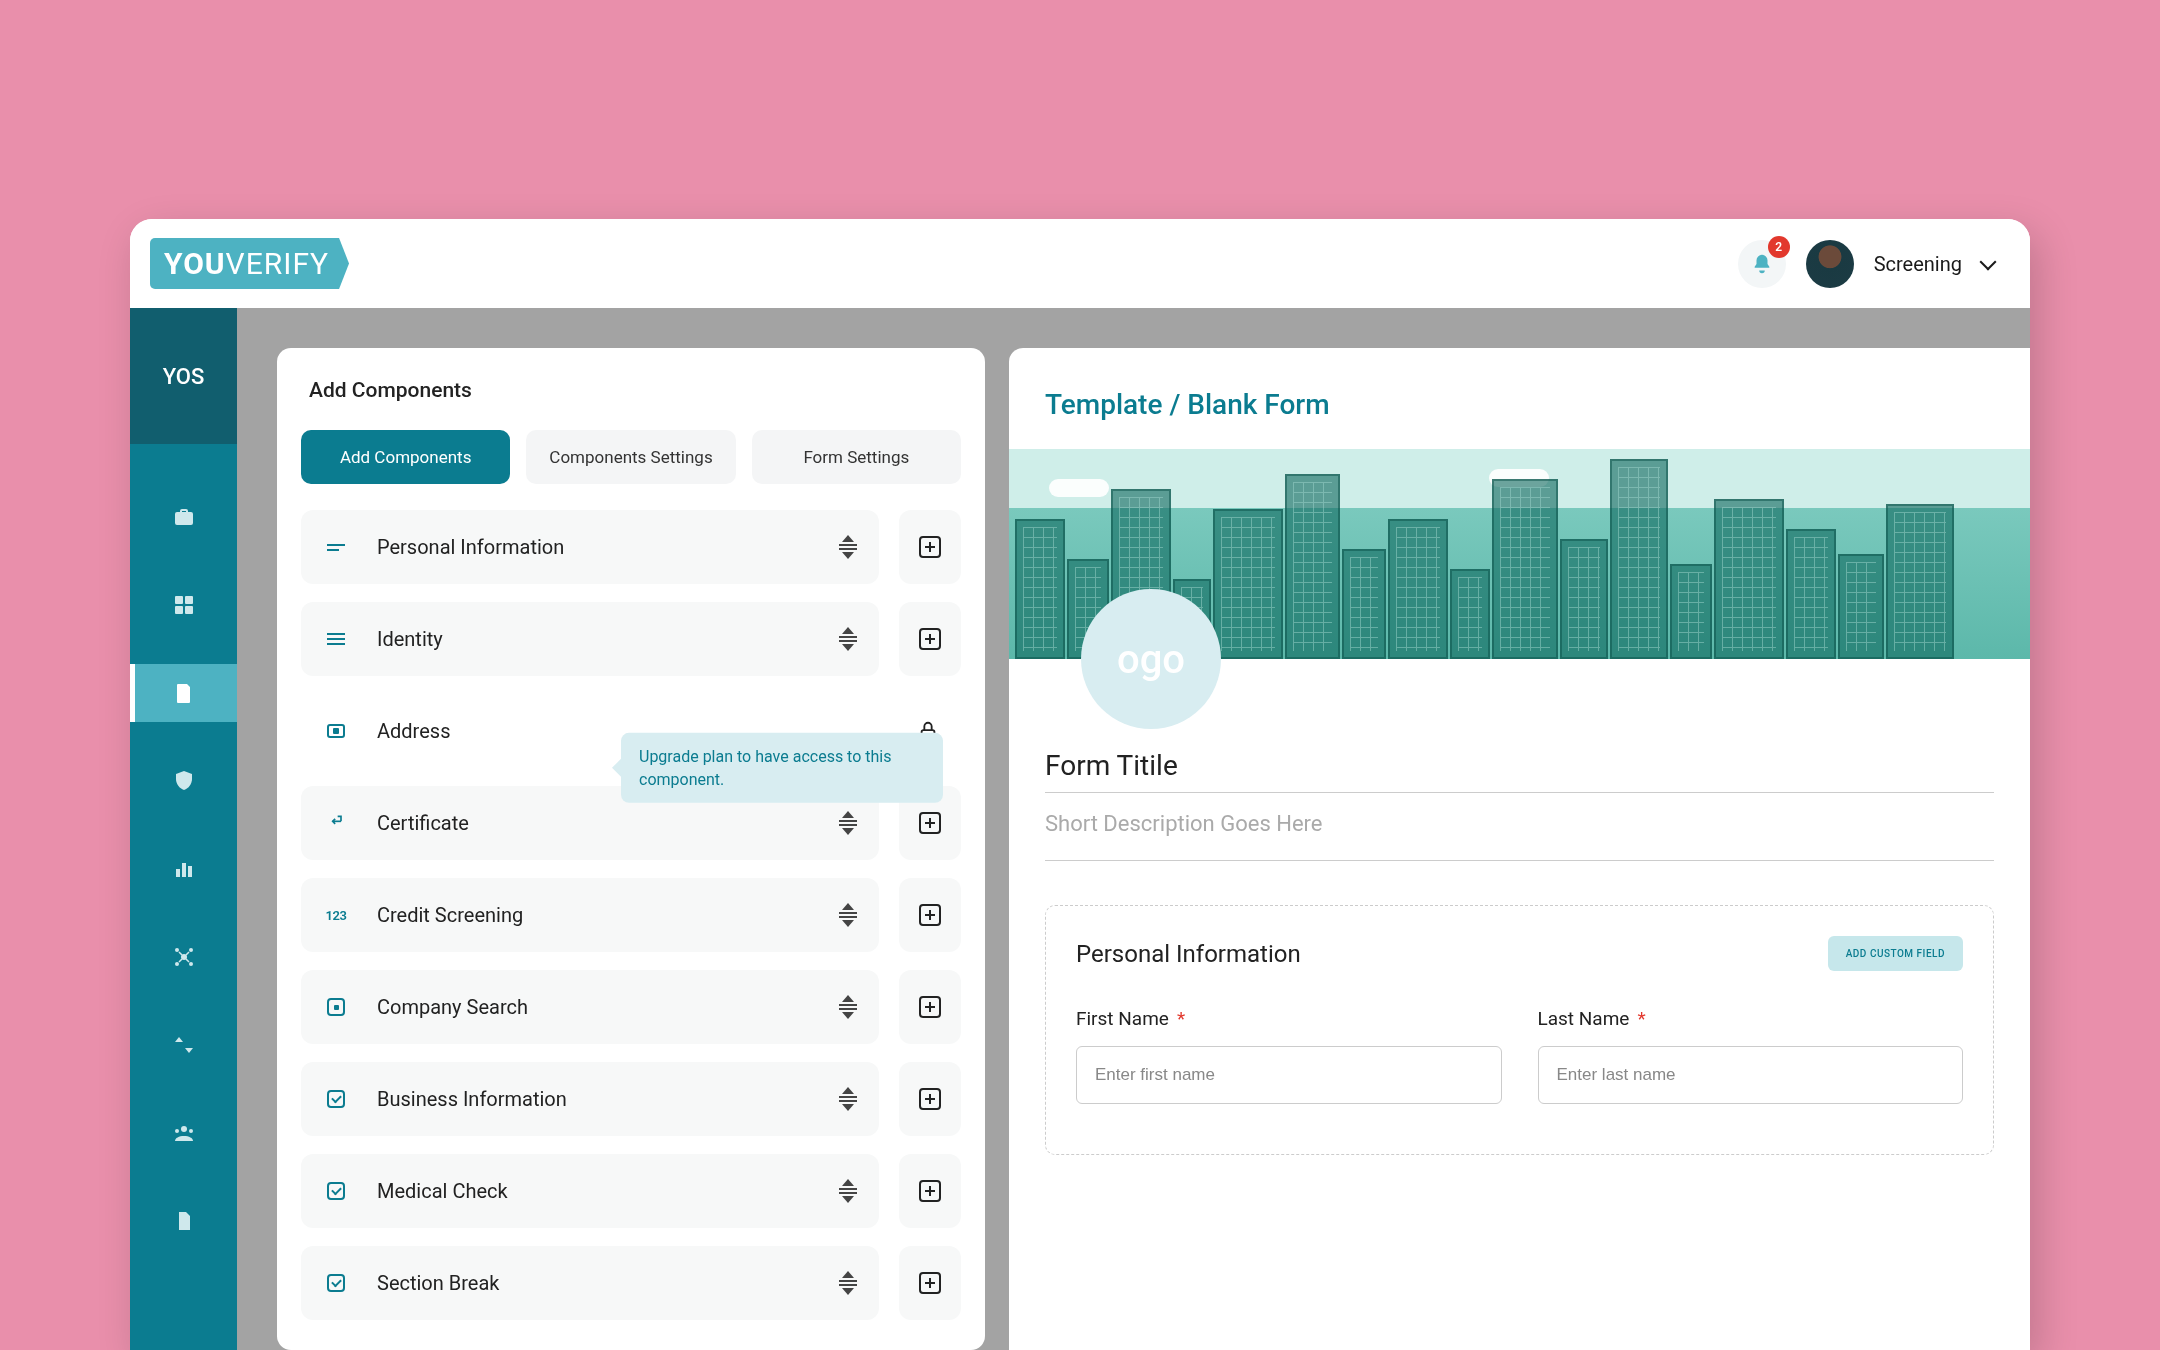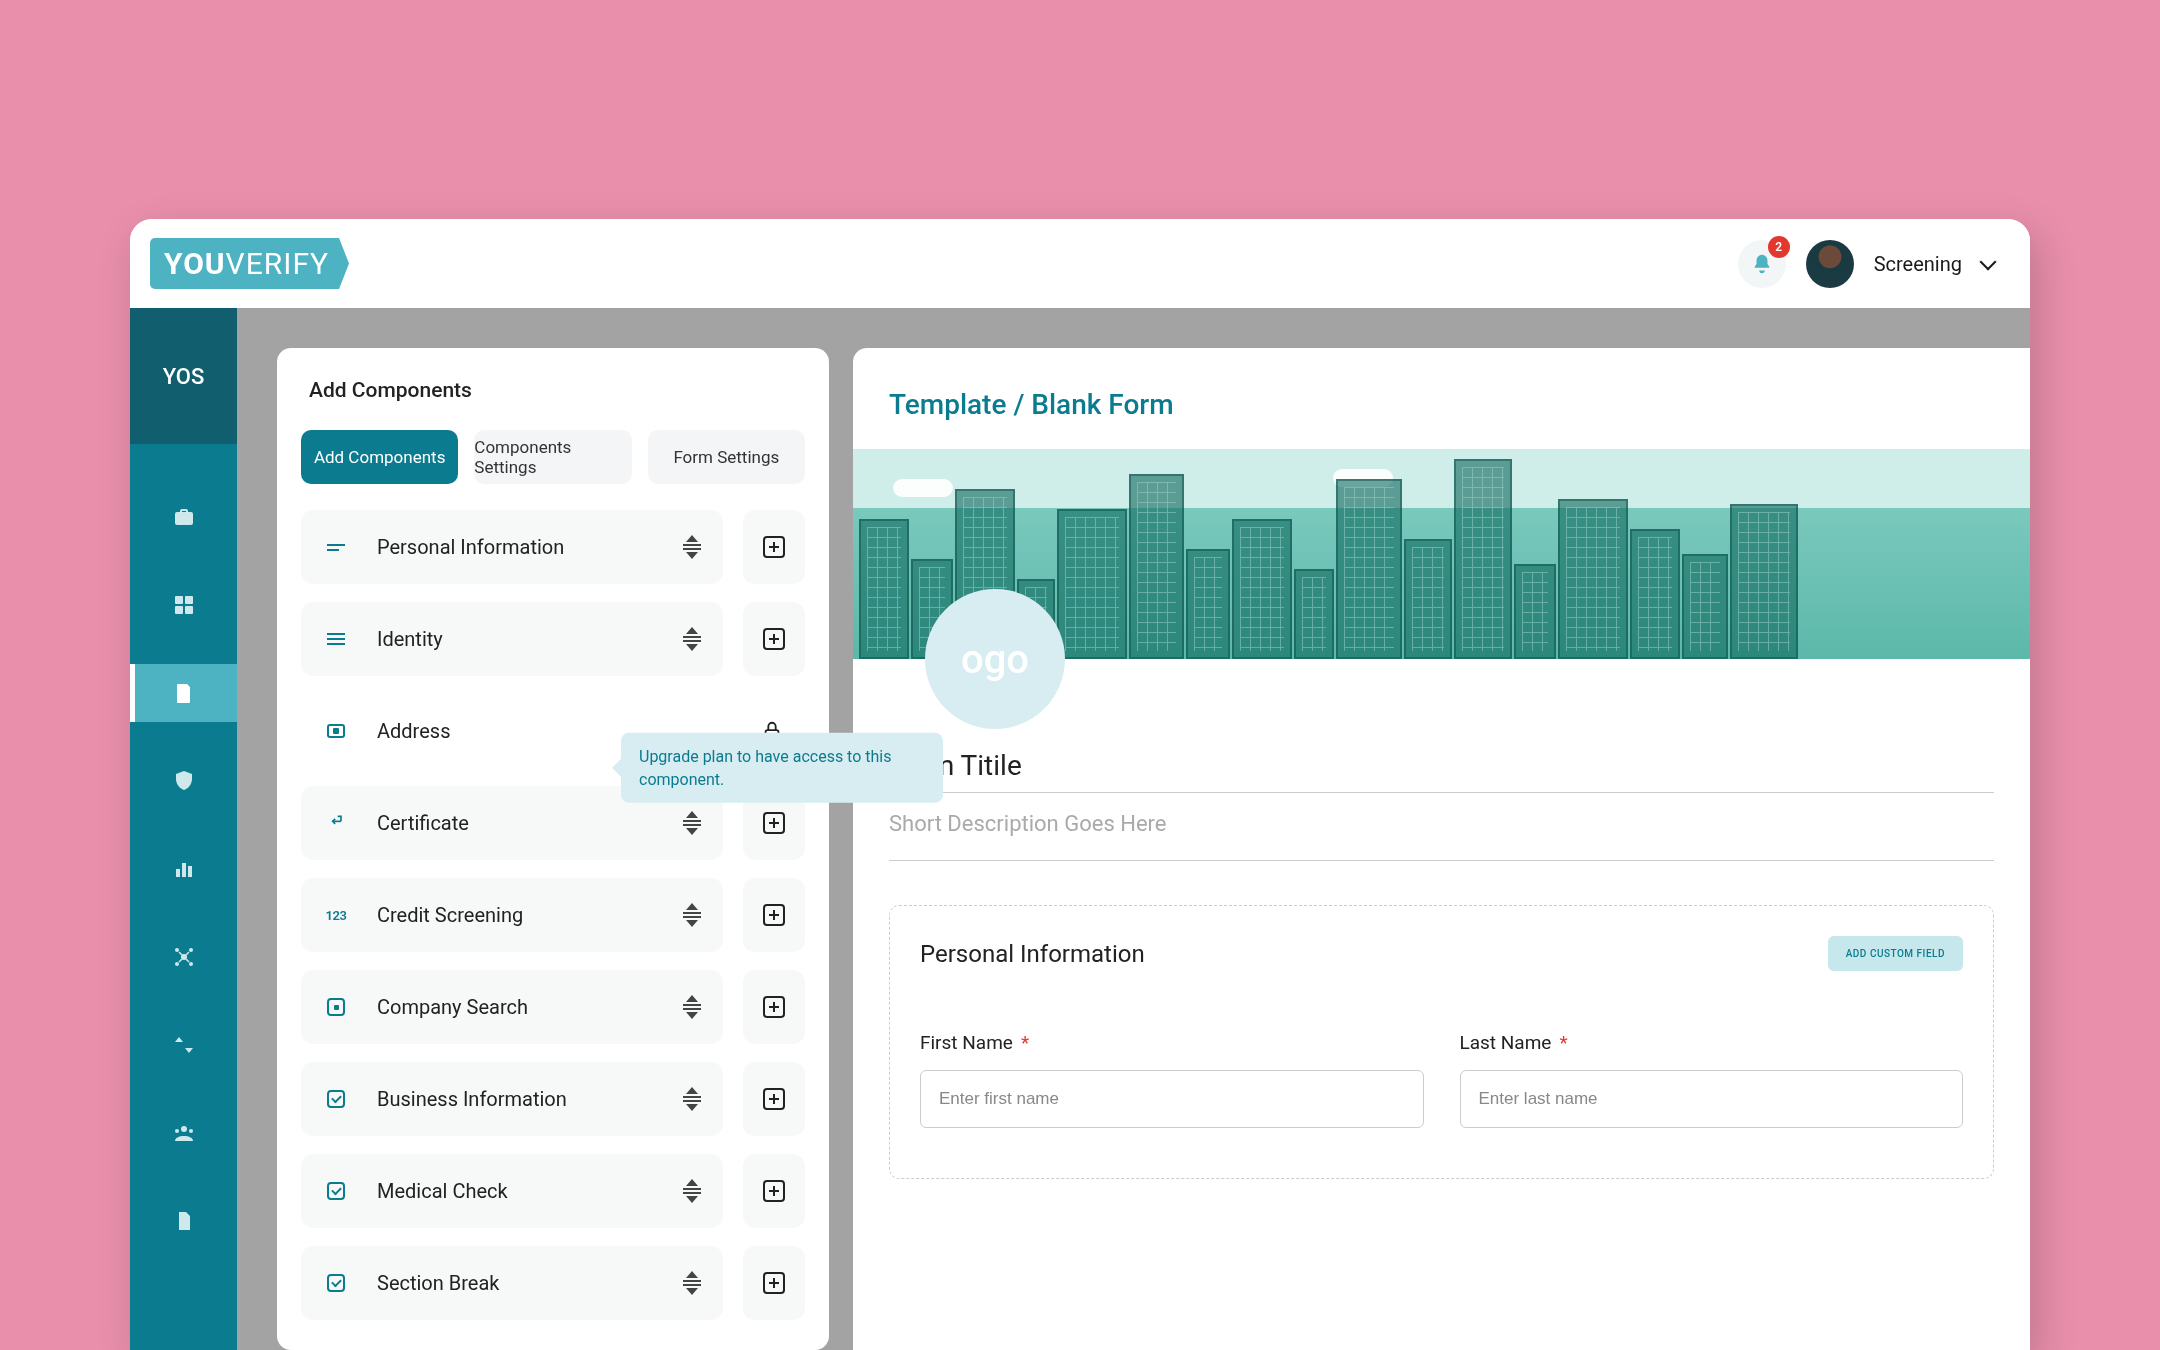--- a/index.html
+++ b/index.html
@@ -142,21 +142,21 @@
   background: #fff;
 }
 .main {
   flex: 1;
   padding: 40px 0 0 40px;
   display: flex;
   gap: 24px;
   overflow: hidden;
 }
 .panel-left {
-  width: 552px;
+  width: 708px;
   background: #fff;
   border-radius: 14px;
   padding: 30px 24px;
 }
 .panel-title {
   font-size: 21px;
   font-weight: 500;
   color: #222;
   margin-bottom: 28px;
   padding-left: 8px;
@@ -386,21 +386,20 @@
   padding: 12px 18px;
   border-radius: 6px;
   letter-spacing: .5px;
 }
 .fields-row {
   display: flex;
   gap: 36px;
 }
 .field {
   flex: 1;
-  margin-top: 24px;
 }
 .field-label {
   font-size: 19px;
   color: #222;
   margin-bottom: 16px;
   display: flex;
   gap: 8px;
 }
 .req { color: #e2382d; }
 .field input {

